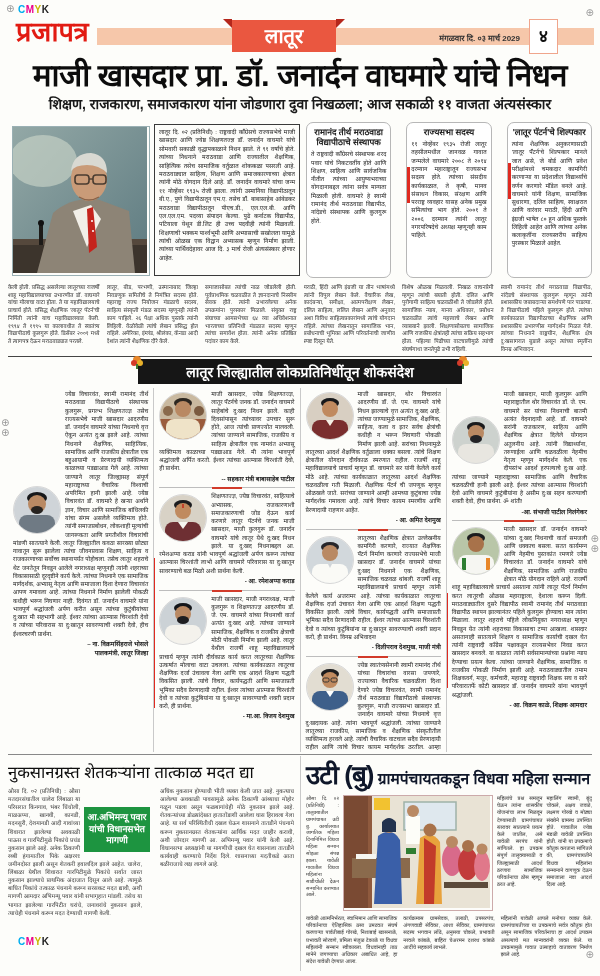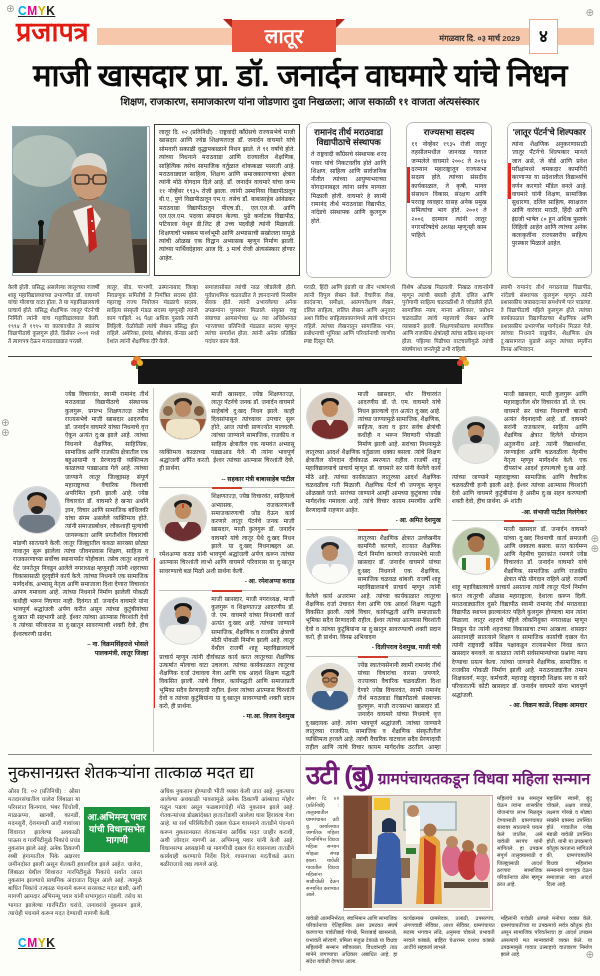--- a/index.html
+++ b/index.html
@@ -1,31 +1,31 @@
 <!DOCTYPE html>
 <html><head>
 <meta charset="utf-8">
 <style>
   html,body{margin:0;padding:0;}
   body{width:600px;height:976px;position:relative;background:#fdfdfa;font-family:"Liberation Sans","DejaVu Sans",sans-serif;color:#222;overflow:hidden;}
   .reg{position:absolute;color:#999;font-size:10px;line-height:1;}
-  .cmyk{position:absolute;font-size:12px;font-weight:bold;letter-spacing:.5px;text-decoration:underline;}
+  .cmyk{position:absolute;font-size:10px;font-weight:bold;letter-spacing:.5px;}
   .cmyk .c{color:#00aeef}.cmyk .m{color:#ec008c}.cmyk .y{color:#c8b400}.cmyk .k{color:#222}
   
   .peach-bar{position:absolute;left:55px;right:6px;top:28px;height:17px;background:#f6c7aa;}
   .paper-name{position:absolute;left:16px;top:18px;font-size:27px;font-weight:800;color:#e21b12;background:#fdfdfa;padding:0 8px 0 0;line-height:1.1;}
   .edition-box{position:absolute;left:232px;top:20px;width:104px;height:32px;background:#ea5740;color:#fff;text-align:center;font-size:20px;font-weight:800;line-height:32px;}
   .edition-box:before,.edition-box:after{content:"";position:absolute;top:-1px;border-style:solid;}
   .edition-box:before{left:-9px;border-width:0 9px 9px 0;border-color:transparent #b5271c transparent transparent;}
   .edition-box:after{right:-9px;border-width:9px 9px 0 0;border-color:#b5271c transparent transparent transparent;}
   .date-line{position:absolute;right:80px;top:32px;font-size:8px;font-weight:bold;color:#333;}
   .page-box{position:absolute;right:42px;top:19px;width:27px;height:33px;background:#fff;border:1px solid #f0a58c;text-align:center;font-size:17px;font-weight:bold;line-height:33px;color:#111;}
   
   .headline{position:absolute;top:53px;left:0;width:600px;text-align:center;font-size:31px;font-weight:900;color:#0c0c0c;white-space:nowrap;letter-spacing:-.5px;}
-  .subheadline{position:absolute;top:94px;left:0;width:600px;text-align:center;font-size:10px;font-weight:800;color:#1a1a1a;white-space:nowrap;}
+  .subheadline{position:absolute;top:94px;left:0;width:600px;text-align:center;font-size:14px;font-weight:800;color:#1a1a1a;white-space:nowrap;}
   
   .lead{position:absolute;top:118px;left:8px;width:584px;height:238px;}
   .lead-photo{position:absolute;left:4px;top:8px;width:136px;height:148px;border:1px solid #9ab0b4;}
   .intro-box{position:absolute;left:146px;top:6px;width:146px;height:152px;border:1px solid #3a3a3a;padding:3px 4px;font-size:6px;line-height:1.4;text-align:justify;overflow:hidden;box-sizing:border-box;}
   .info-boxes{position:absolute;left:298px;top:4px;width:286px;height:156px;display:flex;gap:15px;}
   .info-box{flex:1;border:1px solid #b7b7b7;border-radius:7px;padding:3px 4px;overflow:hidden;position:relative;background:#fff;}
   .info-box h3{margin:1px 0 3px;font-size:8.5px;font-weight:800;text-align:center;line-height:1.2;}
   .info-box p{margin:0;font-size:6px;line-height:1.38;text-align:justify;}
   .redbar{position:absolute;left:0;width:3px;background:#e02a20;}
   .cont-cols{position:absolute;left:0;right:0;top:166px;height:72px;display:flex;gap:7px;}
@@ -46,21 +46,21 @@
   .portrait{width:46px;height:46px;border-radius:50%;overflow:hidden;float:left;margin:2px 4px 1px 0;border:1px solid #d8d8d8;background:#eee;}
   .portrait svg{display:block;}
   .vbar{position:absolute;width:3px;background:#e02a20;}
   
   .bottom-left{position:absolute;top:760px;left:8px;width:286px;}
   .bl-head{font-size:16.5px;font-weight:400;color:#0d0d0d;white-space:nowrap;}
   .bl-cols{display:flex;gap:18px;margin-top:4px;height:168px;overflow:hidden;}
   .bl-col{flex:1;font-size:5.8px;line-height:1.4;text-align:justify;color:#333;}
   .green-box{float:right;width:60px;margin:20px -8px 3px 4px;background:#1d9440;color:#fff;font-size:9px;font-weight:800;text-align:center;padding:5px 3px;line-height:1.3;}
   .bottom-right{position:absolute;top:756px;left:300px;width:292px;border-left:1px solid #c9c9c9;padding-left:5px;box-sizing:border-box;}
-  .br-head{font-size:15.5px;font-weight:900;white-space:nowrap;color:#701a75;}
+  .br-head{font-size:15.5px;font-weight:900;white-space:nowrap;color:#0f172a;}
   .br-head .big{font-size:26px;letter-spacing:-1px;}
   .br-main{display:flex;gap:4px;margin-top:3px;}
   .br-mini{width:33px;font-size:5px;line-height:1.38;text-align:justify;height:114px;overflow:hidden;color:#333;}
   .br-photo{width:148px;height:114px;border:1px solid #caa;flex:none;}
   .br-side{flex:1;display:flex;gap:4px;height:114px;overflow:hidden;}
   .br-side div{flex:1;font-size:5.2px;line-height:1.38;text-align:justify;color:#333;}
   .br-caption{display:flex;gap:6px;margin-top:4px;height:56px;overflow:hidden;}
   .br-caption div{flex:1;font-size:5.2px;line-height:1.38;text-align:justify;color:#333;}
 </style>
 </head>
@@ -143,20 +143,21 @@
 
 <div class="rule" style="top:356px"></div>
 
 <div class="banner">
   <svg class="flower l" viewBox="0 0 14 14">
     <circle cx="7" cy="5" r="4" fill="#e8872a"></circle>
       <circle cx="4" cy="8" r="3" fill="#d43b2a"></circle>
       <circle cx="10" cy="8" r="3" fill="#e8b12a"></circle>
       <rect x="6" y="9" width="2" height="5" fill="#3d7a2e"></rect>
   </svg>
+  <span>लातूर जिल्ह्यातील लोकप्रतिनिधींतून शोकसंदेश</span>
   <svg class="flower r" viewBox="0 0 14 14">
     <circle cx="7" cy="5" r="4" fill="#e8872a"></circle>
       <circle cx="4" cy="8" r="3" fill="#d43b2a"></circle>
       <circle cx="10" cy="8" r="3" fill="#e8b12a"></circle>
       <rect x="6" y="9" width="2" height="5" fill="#3d7a2e"></rect>
   </svg>
 </div>
 
 <div class="condolence">
   <div class="ccol">

